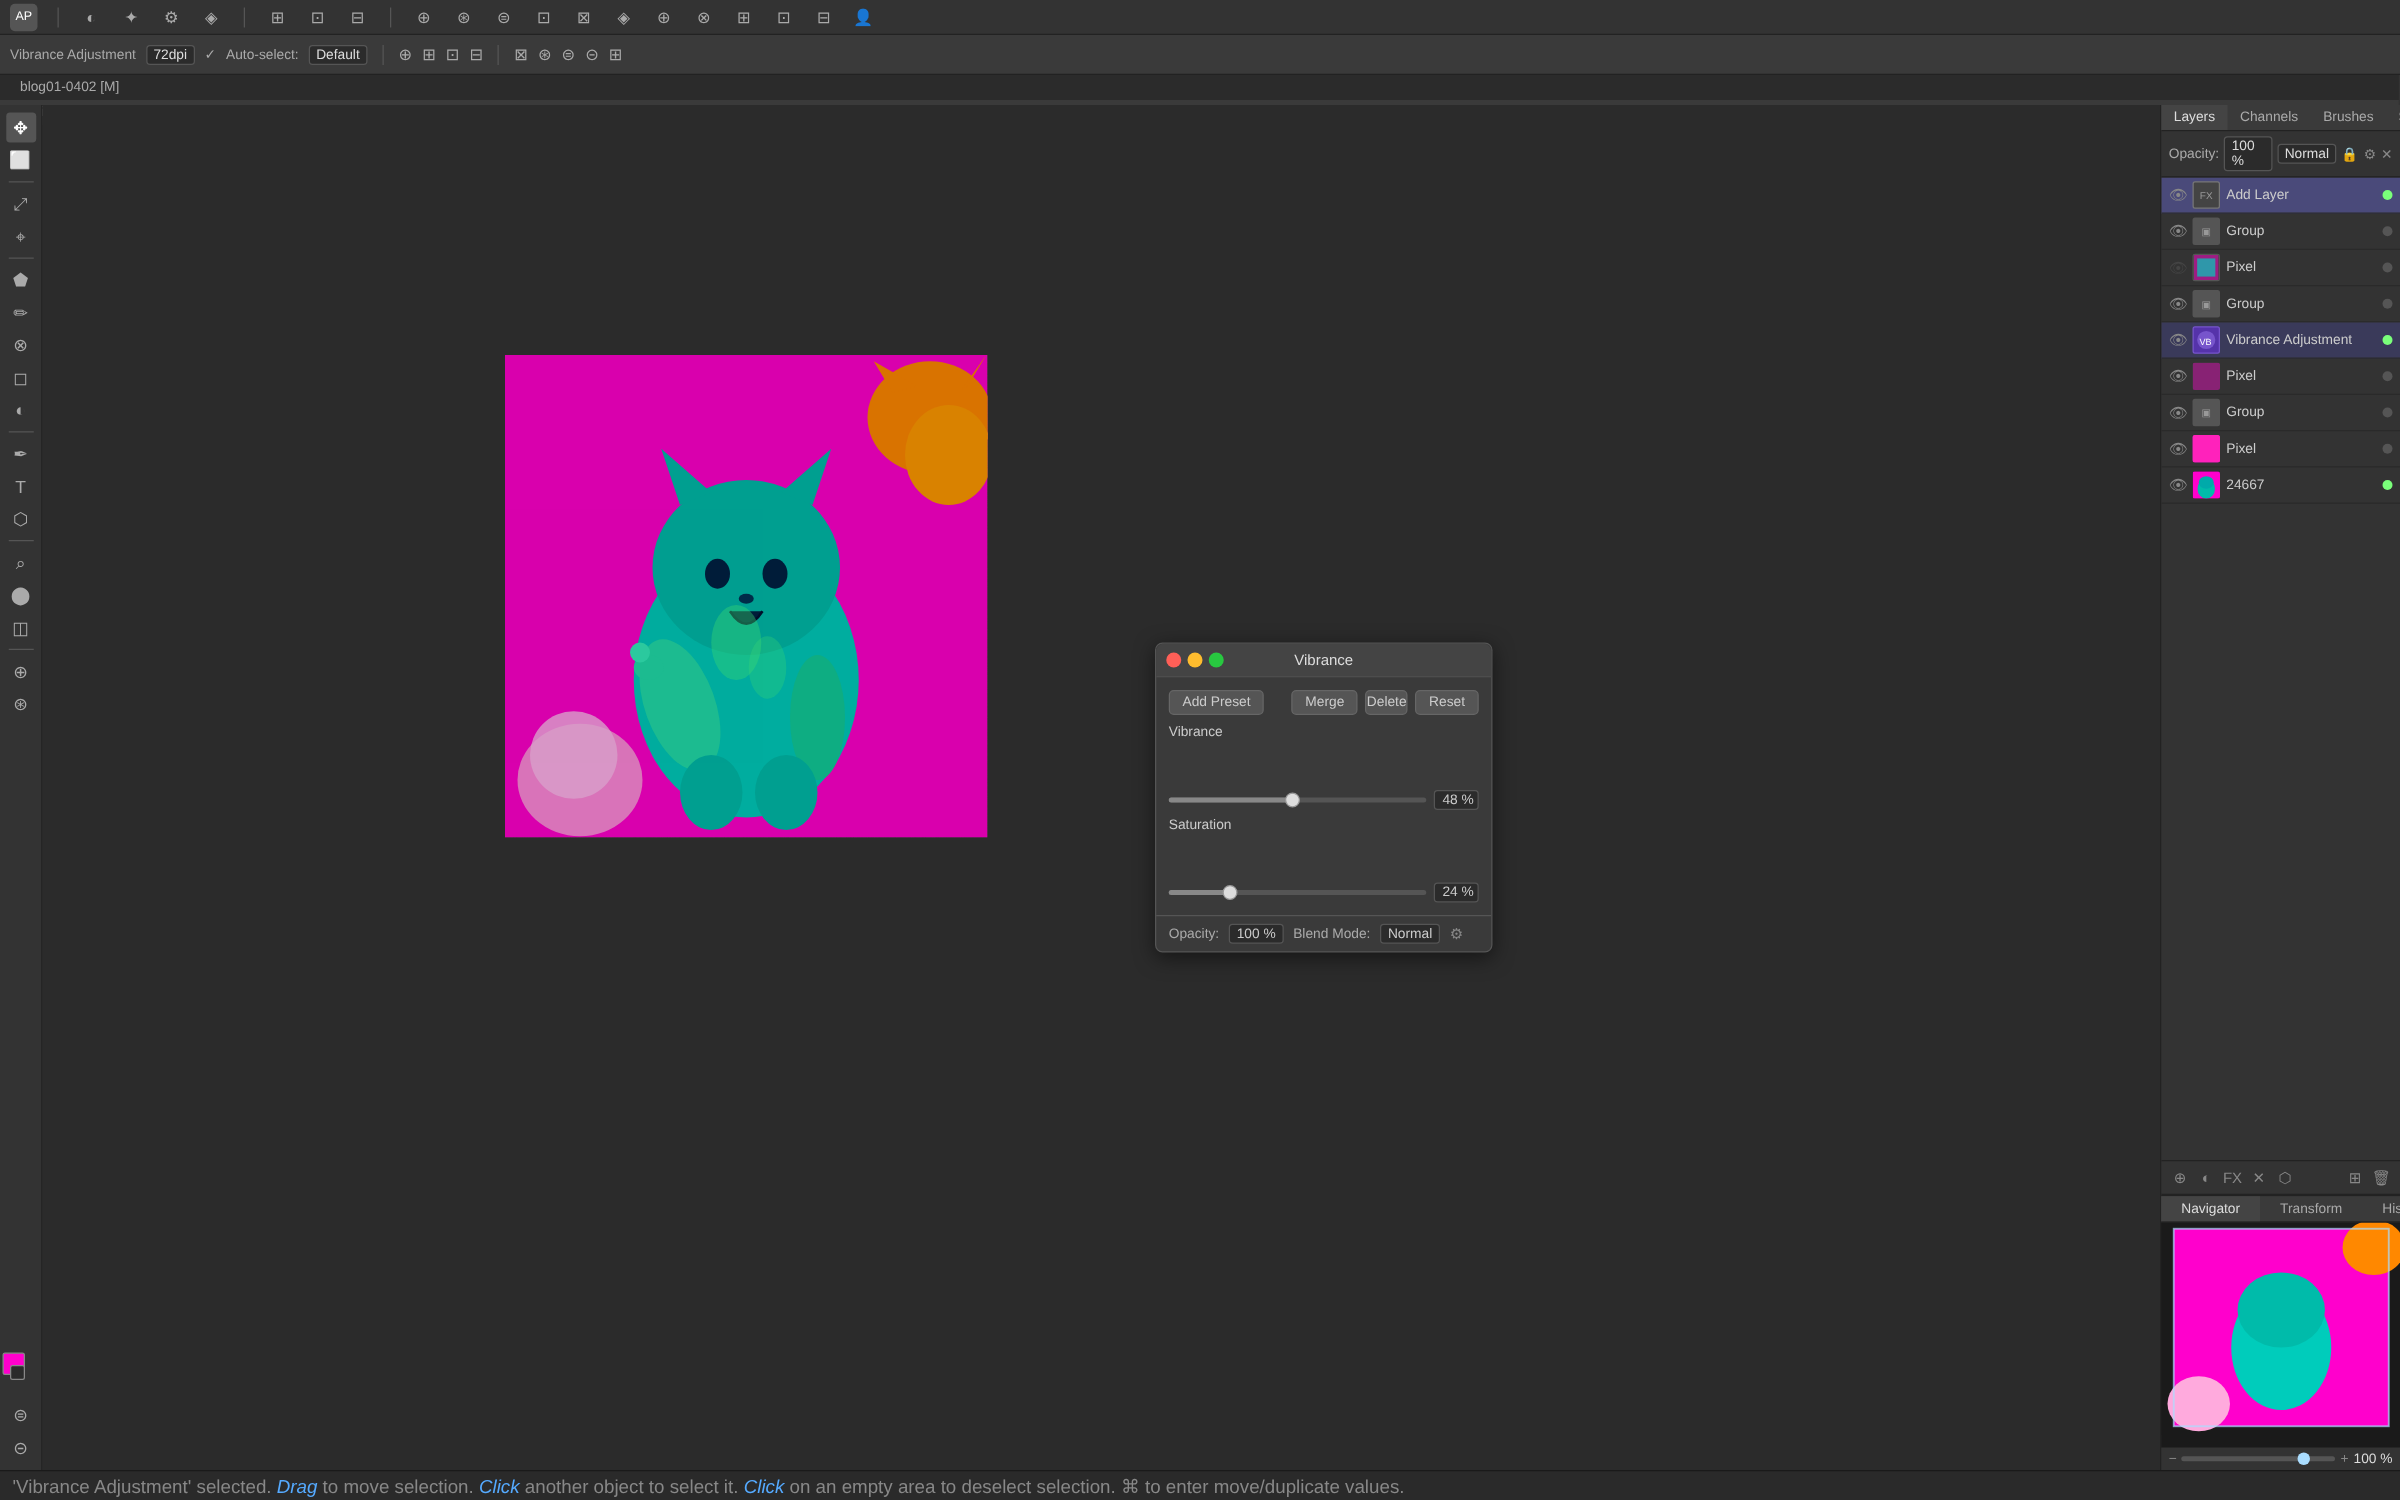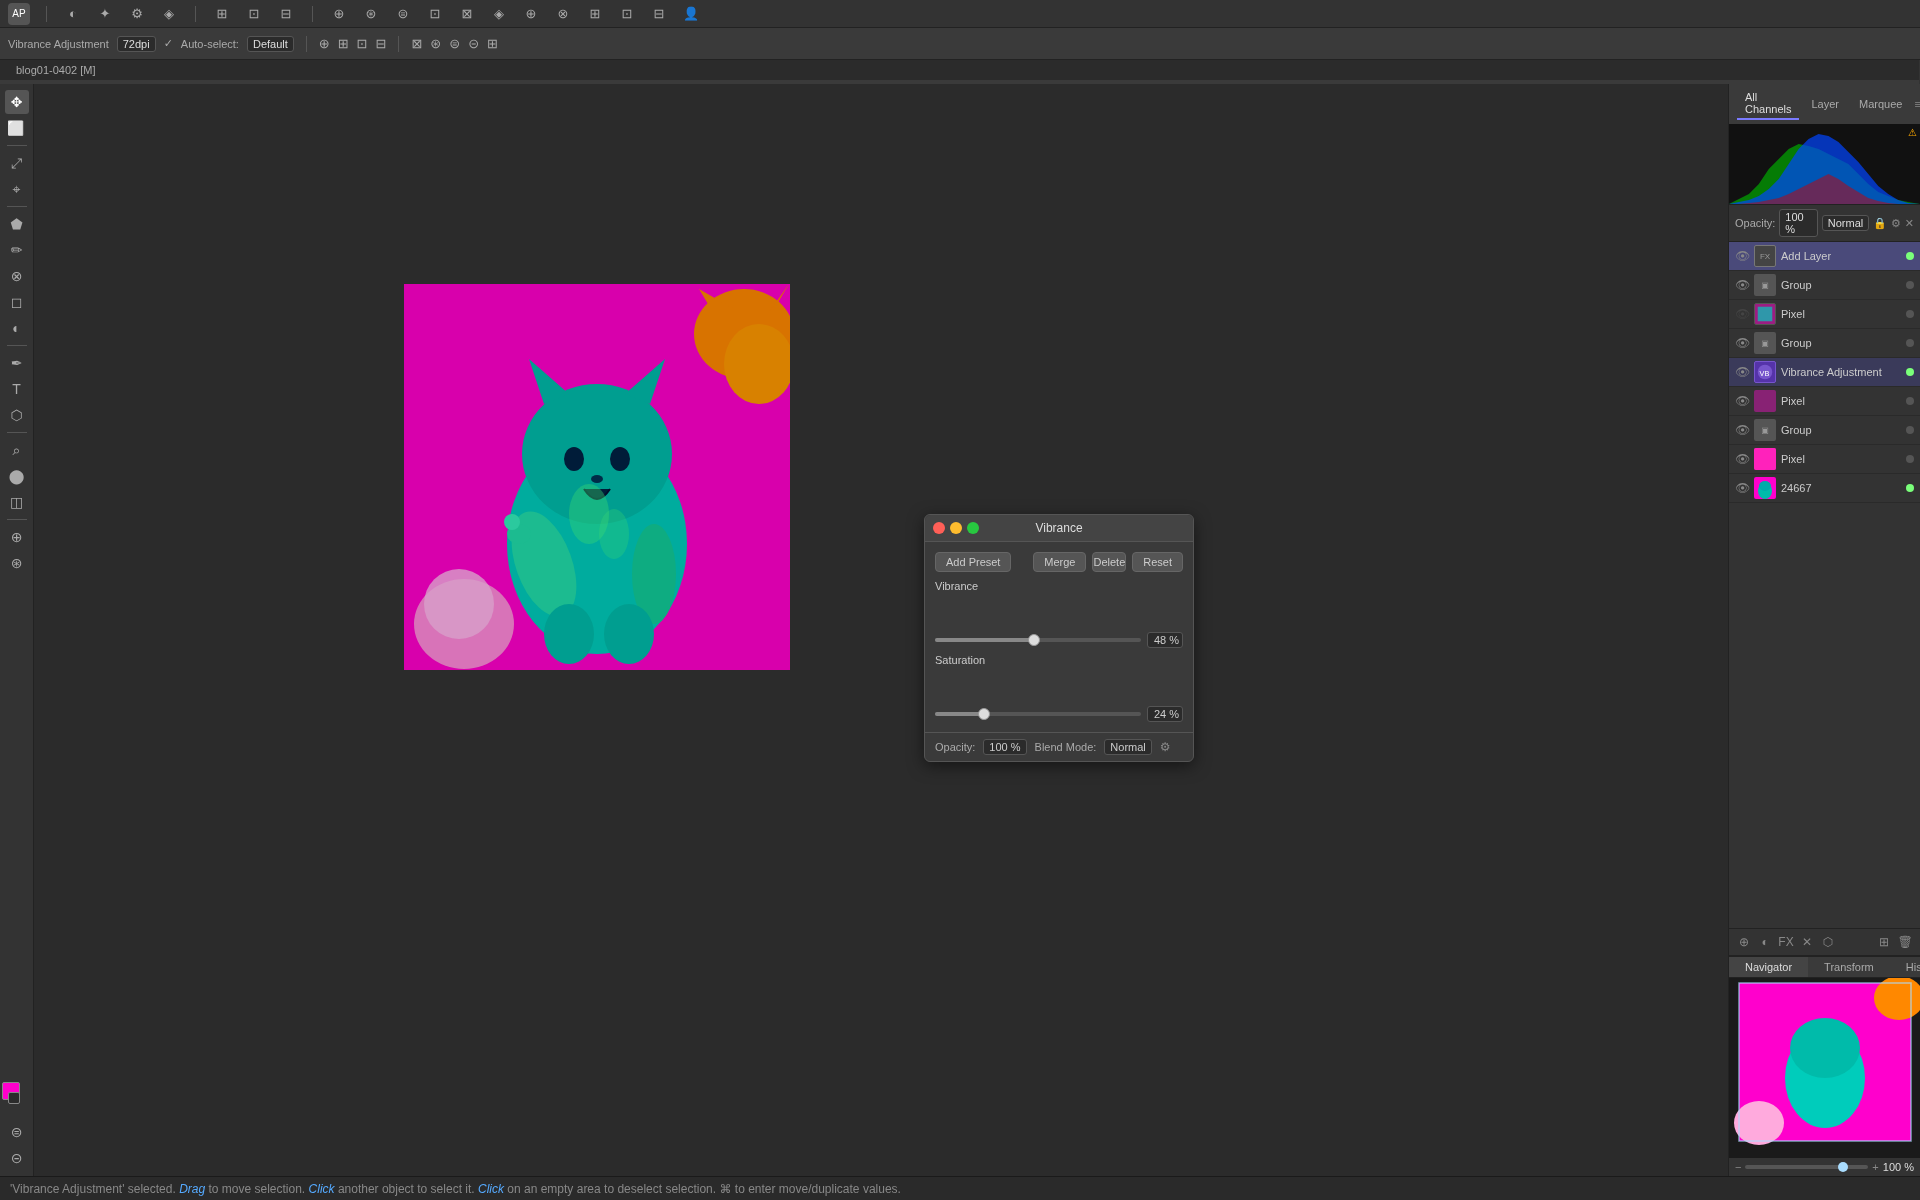--- a/index.html
+++ b/index.html
@@ -111,21 +111,21 @@
     .nav-tab { padding: 4px 16px; font-size: 11px; color: #aaa; cursor: pointer; }
     .nav-tab.active { color: #ddd; background: #444; }
     .nav-preview { flex: 1; background: #1a1a1a; position: relative; overflow: hidden; }
     .nav-zoom-row { display: flex; align-items: center; padding: 3px 6px; gap: 4px; }
     .nav-zoom-slider { flex: 1; height: 4px; background: #555; border-radius: 2px; position: relative; }
     .nav-zoom-thumb { width: 10px; height: 10px; background: #7aaffff; border-radius: 50%; position: absolute; left: 75%; top: -3px; background: #aaddff; }
     .nav-zoom-val { font-size: 11px; color: #ddd; }
 
     
     #status-bar { height: 24px; background: #2a2a2a; display: flex; align-items: center; padding: 0 10px; border-top: 1px solid #1a1a1a; }
-    .status-text { font-size: 12px; color: #888; }
+    .status-text { font-size: 15px; color: #888; }
     .status-key { color: #5af; font-style: italic; }
 
     
     ::-webkit-scrollbar { width: 6px; }
     ::-webkit-scrollbar-track { background: #2b2b2b; }
     ::-webkit-scrollbar-thumb { background: #555; border-radius: 3px; }
 
     
     .hist-svg { width: 100%; height: 100%; }
   </style>
@@ -321,42 +321,20 @@
         <span class="footer-value">100 %</span>
         <span class="footer-label">Blend Mode:</span>
         <span class="footer-dropdown">Normal</span>
         <span class="footer-gear">⚙</span>
       </div>
     </div>
   </div>
 
   <div id="right-panel">
 
-    <div class="rp-section" id="histogram-section">
-      <div class="rp-header">
-        <span class="rp-tab active">All Channels</span>
-        <span class="rp-tab">Layer</span>
-        <span class="rp-tab">Marquee</span>
-        <span class="rp-expand">≡</span>
-      </div>
-      <div id="histogram-canvas">
-        <svg class="hist-svg" viewBox="0 0 192 80" preserveAspectRatio="none" xmlns="http://www.w3.org/2000/svg">
-
-          <rect width="192" height="80" fill="#111"></rect>
-
-          <text x="180" y="12" fill="#ffaa00" font-size="10">⚠</text>
-
-          <path d="M0,80 L10,75 L20,70 L30,60 L40,45 L50,35 L60,25 L70,20 L80,22 L90,25 L100,30 L110,35 L120,40 L130,50 L140,60 L150,68 L160,72 L170,76 L180,78 L192,80 Z" fill="#00aa00" opacity="0.7"></path>
-
-          <path d="M0,80 L10,78 L20,76 L30,72 L40,65 L50,55 L60,40 L70,25 L80,15 L90,10 L100,12 L110,18 L120,28 L130,38 L140,50 L150,62 L160,70 L170,76 L180,79 L192,80 Z" fill="#0044ff" opacity="0.7"></path>
-
-          <path d="M0,80 L10,80 L20,79 L30,78 L40,76 L50,74 L60,70 L70,65 L80,60 L90,55 L100,50 L110,55 L120,62 L130,68 L140,74 L150,77 L160,79 L170,80 L192,80 Z" fill="#cc0000" opacity="0.5"></path>
-        </svg>
-      </div>
-    </div>
 
     <div id="layers-section">
       <div class="layers-tabs">
         <span class="layers-tab active">Layers</span>
         <span class="layers-tab">Channels</span>
         <span class="layers-tab">Brushes</span>
         <span class="layers-tab">Stock</span>
 
       </div>
       <div class="layers-opacity-row">

